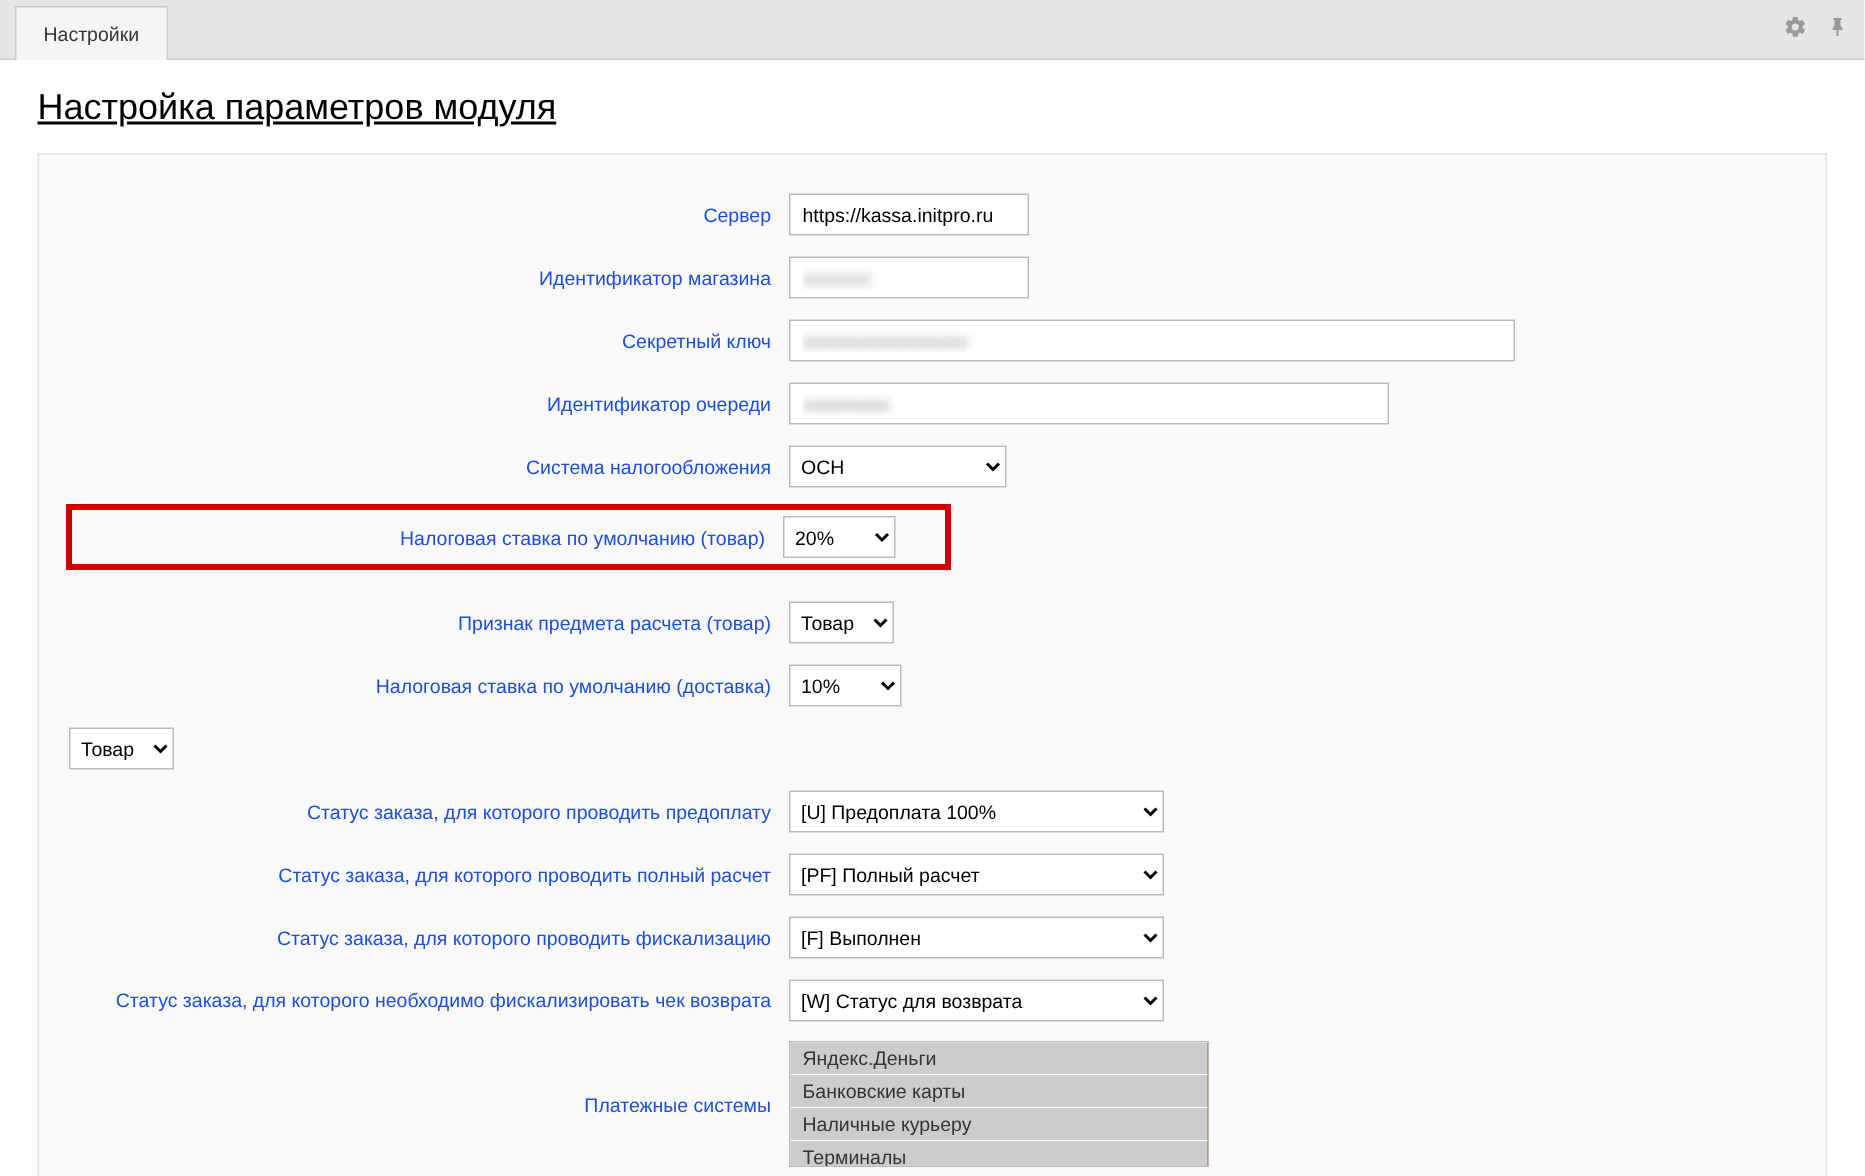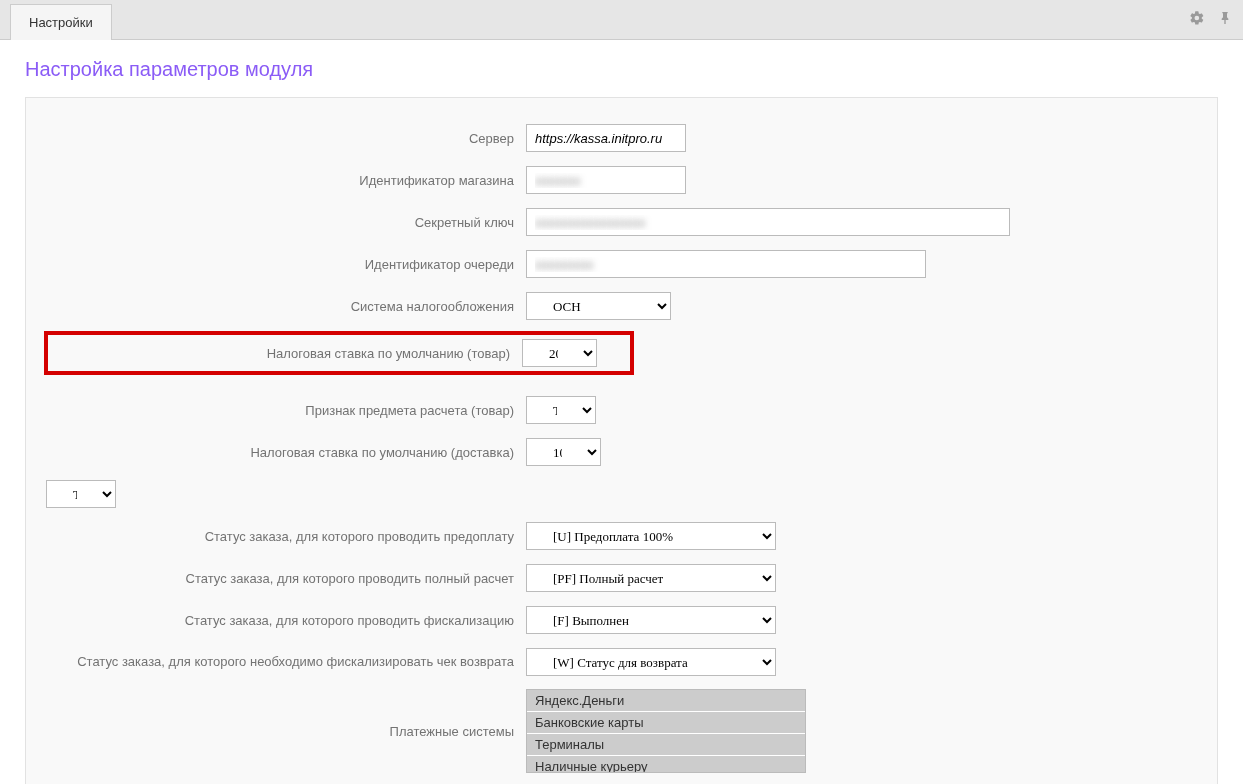--- a/index.html
+++ b/index.html
@@ -31,24 +31,25 @@
       top: 1px;
     }
     .top-icons {
       margin-left: auto;
       display: flex;
       gap: 12px;
       color: #9a9a9a;
     }
     .top-icons svg { width: 16px; height: 16px; fill: #9a9a9a; cursor: pointer; }
     .page-title {
-      font-size: 20px;
+      font-size: 24px;
       font-weight: normal;
       padding: 18px 25px 16px 25px;
-      color: #8b5cf6;
+      color: #000000;
+      text-decoration: underline;
     }
     .form-panel {
       margin: 0 25px 10px 25px;
       border: 1px solid #e2e2e2;
       background: #f9f9f9;
       padding: 25px 20px 15px 20px;
     }
     .form-row {
       display: flex;
       align-items: center;
@@ -60,21 +61,21 @@
       padding: 4px 6px 4px 0;
       margin-bottom: 20px;
       margin-top: -2px;
       width: 590px;
       margin-left: -2px;
     }
     .form-label {
       width: 480px;
       text-align: right;
       padding-right: 12px;
-      color: #737373;
+      color: #1d4ed8;
       font-size: 13px;
     }
     .form-row.highlighted .form-label {
       width: 474px;
     }
     .form-control {
       display: flex;
       align-items: center;
     }
     input[type="text"] {
@@ -84,25 +85,24 @@
       height: 28px;
       background: #fff;
     }
     input.blurred {
       color: transparent;
       text-shadow: 0 0 6px rgba(130,130,130,0.9);
       user-select: none;
     }
     select {
       border: 1px solid #bbb;
-      padding: 4px 22px;
+      padding: 4px 3px;
       font-size: 13px;
       height: 28px;
       background: #fff;
-      font-family: Liberation Serif, serif;
     }
     .multi-select {
       border: 1px solid #bbb;
       background: #a16207;
       width: 280px;
       height: 84px;
       overflow-y: scroll;
     }
     .multi-select-item {
       padding: 3px 8px;
@@ -141,21 +141,21 @@
   </div>
 </div>
 
 <h1 class="page-title">Настройка параметров модуля</h1>
 
 <div class="form-panel">
 
   <div class="form-row">
     <div class="form-label">Сервер</div>
     <div class="form-control">
-      <input type="text" style="width: 160px; font-style: italic;" value="https://kassa.initpro.ru">
+      <input type="text" style="width: 160px;" value="https://kassa.initpro.ru">
     </div>
   </div>
 
   <div class="form-row">
     <div class="form-label">Идентификатор магазина</div>
     <div class="form-control">
       <input type="text" class="blurred" style="width: 160px;" value="xxxxxxx">
     </div>
   </div>
 
@@ -252,19 +252,19 @@
       </select>
     </div>
   </div>
 
   <div class="form-row multi-row">
     <div class="form-label">Платежные системы</div>
     <div class="form-control">
       <div class="multi-select">
         <div class="multi-select-item">Яндекс.Деньги</div>
         <div class="multi-select-item">Банковские карты</div>
+        <div class="multi-select-item">Наличные курьеру</div>
         <div class="multi-select-item">Терминалы</div>
-        <div class="multi-select-item">Наличные курьеру</div>
       </div>
     </div>
   </div>
 
 </div>
 
 </body></html>

